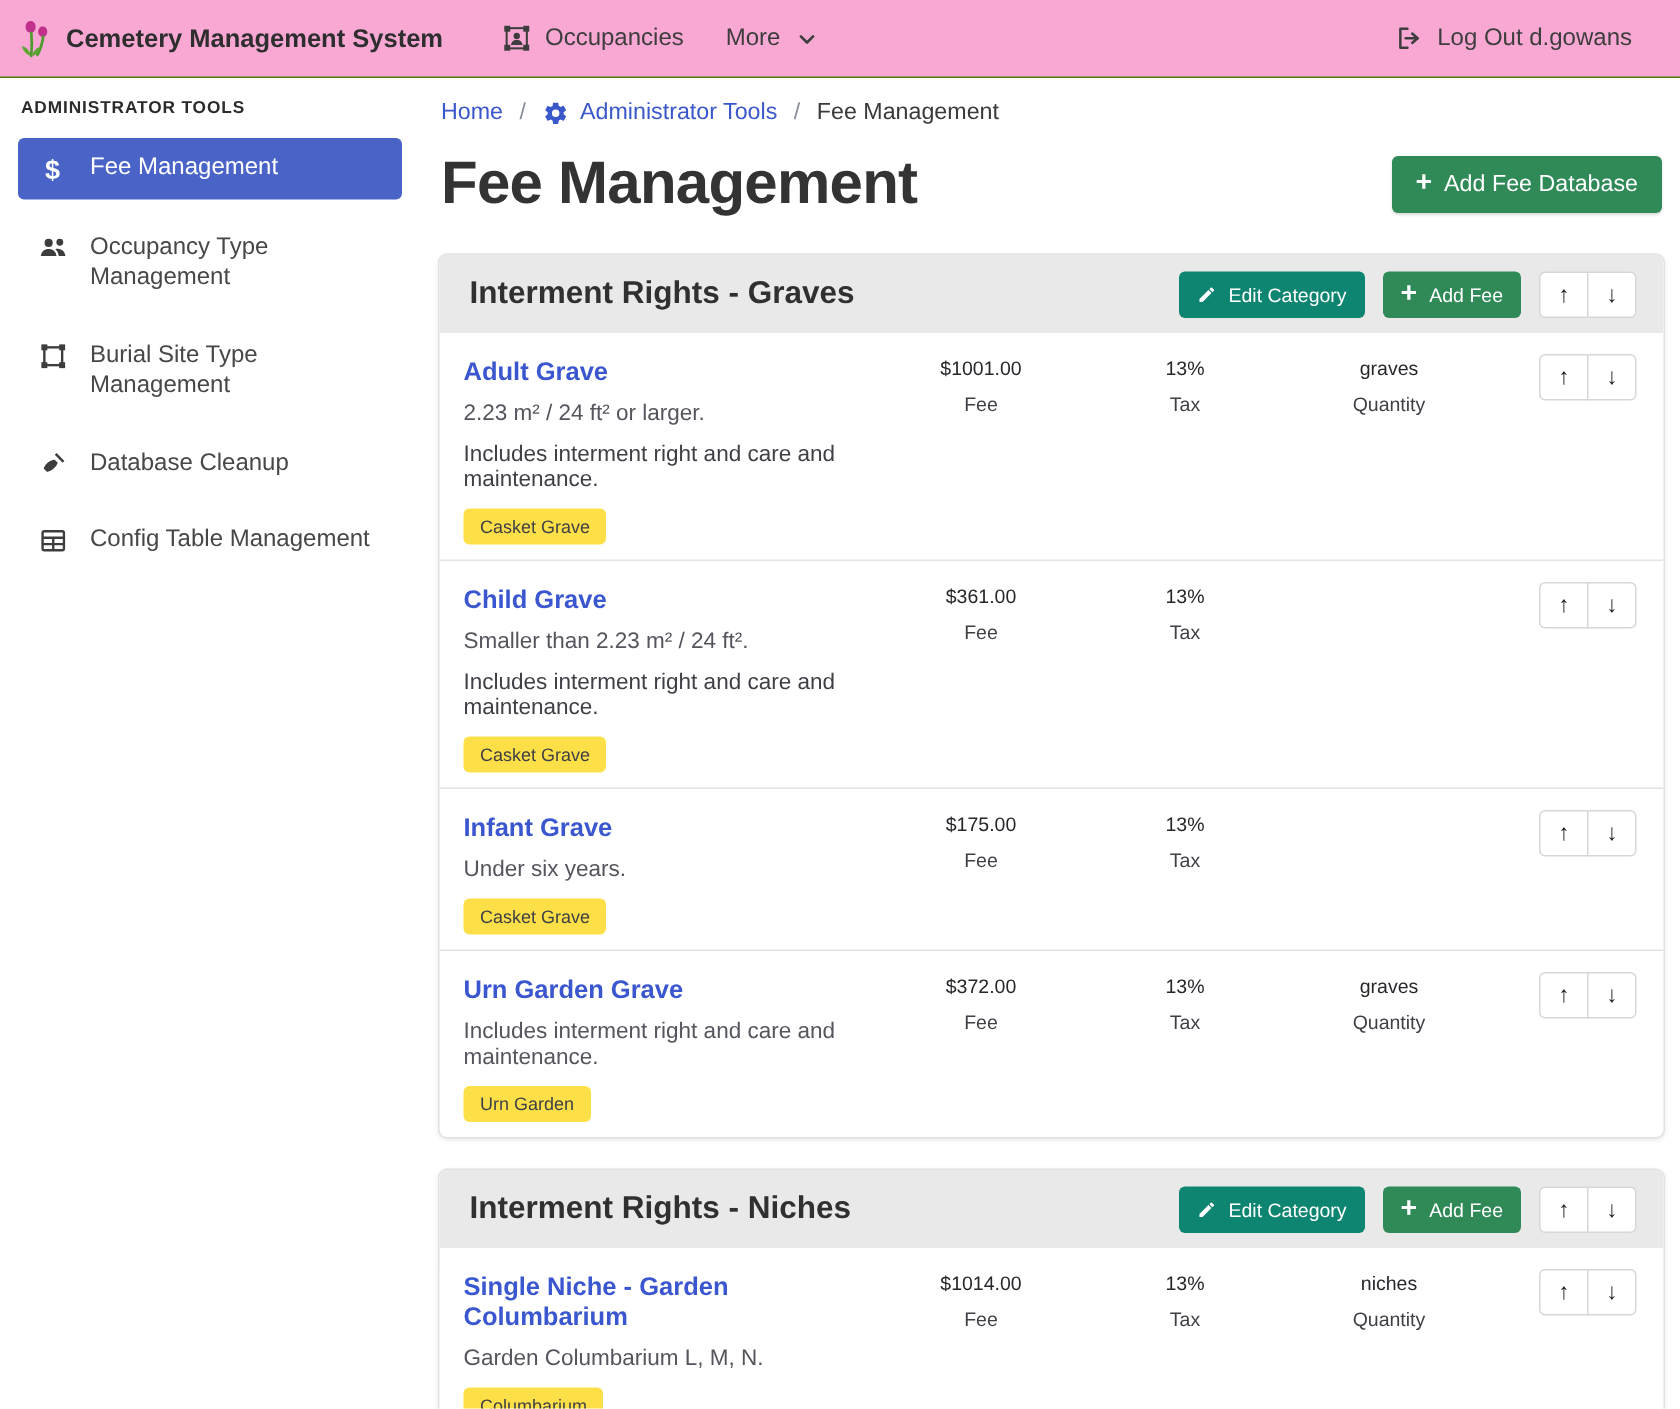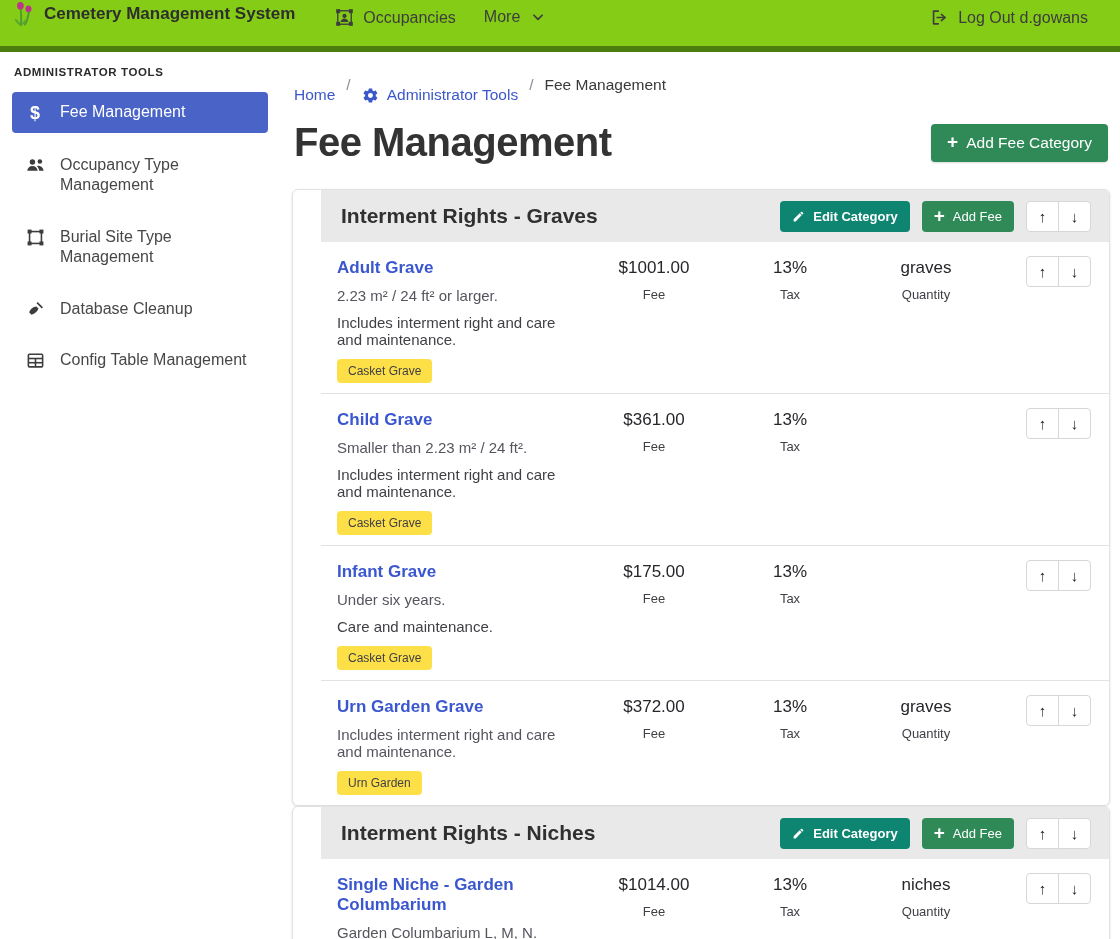--- a/index.html
+++ b/index.html
@@ -1,21 +1,21 @@
 <!DOCTYPE html>
 <html><head>
 <meta charset="utf-8">
 <style>
   * { margin:0; padding:0; box-sizing:border-box; }
   html,body { width:1120px; height:939px; overflow:hidden; background:#fff;
     font-family:"Liberation Sans", sans-serif; color:#2f2f33; }
 
   
-  .navbar { height:52px; background:#84cc16; border-bottom:6px solid #4d7c0f;
-    display:flex; align-items:flex-start; padding:0 18px 0 10px; }
+  .navbar { height:52px; background:#f9a8d4; border-bottom:1px solid #4d7c0f;
+    display:flex; align-items:center; padding:0 18px 0 10px; }
   .brand { display:flex; align-items:center; gap:8px; margin-right:26px; cursor:pointer; }
   .brand-name { font-size:17px; font-weight:700; color:#2e2e2e; }
   .nav-item { display:flex; align-items:center; gap:9px; padding:8px 14px;
     font-size:16px; color:#3d3d3d; cursor:pointer; white-space:nowrap; }
   .nav-right { margin-left:auto; }
   .nav-icon { display:inline-flex; }
   .chev { margin-left:2px; display:inline-flex; }
 
   
   .layout { display:flex; height:887px; }
@@ -26,64 +26,64 @@
     padding:9px 12px; border-radius:4px; font-size:16px; color:#474747;
     line-height:1.28; cursor:pointer; }
   .side-item .side-ic { flex:0 0 22px; display:flex; justify-content:center; margin-top:1px; }
   .side-item.active { background:#4a63c7; color:#fff; padding:10px 12px; }
   .side-label { max-width:200px; }
   .dollar { font-size:18px; font-weight:700; line-height:20px; }
 
   
   .main { flex:1; padding:12px 10px 0 12px; }
   .breadcrumb { display:flex; align-items:center; gap:11px; font-size:15.5px; margin:2px 0 0 2px; }
-  .crumb-link { color:#3b58cb; text-decoration:none; display:flex; align-items:center; gap:8px; cursor:pointer;margin-top:20px; }
+  .crumb-link { color:#3b58cb; text-decoration:none; display:flex; align-items:center; gap:8px; cursor:pointer; }
   .crumb-sep { color:#8a8f98; }
   .crumb-current { color:#3a3a3a; }
 
   .title-row { display:flex; align-items:center; justify-content:space-between; margin:16px 0 0 2px; }
   .page-title { font-size:40px; font-weight:700; color:#333; letter-spacing:-.5px; }
   .btn { display:inline-flex; align-items:center; justify-content:center; gap:8px;
     border:none; border-radius:4px; color:#fff; cursor:pointer;
     font-family:"Liberation Sans", sans-serif; }
   .btn-add-category { background:#2f8a58; height:38px; padding:0 16px; font-size:15.5px;
     box-shadow:0 1px 2px rgba(0,0,0,.15); margin-right:2px; }
   .plus { font-size:19px; font-weight:700; line-height:1; margin-top:-2px; }
 
   
   .cards { margin-top:24px; }
   .card { border:1px solid #e2e2e2; border-radius:6px; box-shadow:0 1px 3px rgba(0,0,0,.10);
-    background:#fff; overflow:hidden;padding-left:28px; }
+    margin-bottom:20px; background:#fff; overflow:hidden; }
   .card-header { background:#e9e9e9; height:52px; display:flex; align-items:center;
     justify-content:space-between; padding:0 18px 0 20px; }
   .card-title { font-size:21px; font-weight:700; color:#303030; }
   .header-actions { display:flex; align-items:center; gap:12px; }
   .btn-sm { height:31px; padding:0 12px; font-size:13px; }
-  .btn-teal { background:#0e8571;font-weight:bold; }
+  .btn-teal { background:#0e8571; }
   .btn-green { background:#2f8a58; }
   .btn-group { display:inline-flex; }
   .btn-arrow { width:33px; height:31px; background:#fff; border:1px solid #d7d7d7;
     color:#1f1f1f; font-size:15px; display:inline-flex; align-items:center;
     justify-content:center; cursor:pointer; padding:0; }
   .btn-group .btn-arrow:first-child { border-radius:4px 0 0 4px; }
   .btn-group .btn-arrow:last-child { border-radius:0 4px 4px 0; margin-left:-1px; }
 
   
   .fee-row { display:flex; align-items:flex-start; padding:14px 18px 10px 16px;
     border-bottom:1px solid #dfe3e6;gap:32px; }
   .card .fee-row:last-child { border-bottom:none; }
   .fee-main { flex:1; min-width:0; padding-top:2px; }
   .fee-name { display:inline-block; font-size:17px; font-weight:700; color:#3b57cf;
     text-decoration:none; cursor:pointer; margin-bottom:9px; }
   .fee-line1 { font-size:15px; color:#55555e; margin-bottom:10px; }
   .fee-line2 { font-size:15px; color:#3f3f46; margin-bottom:10px; }
   .badge { display:inline-block; background:#fde047; color:#3f3f46; font-size:12px;
     padding:5px 11px; border-radius:4px; margin-top:1px; }
   .col { width:104px; flex:0 0 104px; text-align:center; padding-top:2px; }
-  .col .val { font-size:17px; color:#26262b; margin-bottom:9px; }
+  .col .val { font-size:13px; color:#26262b; margin-bottom:9px; }
   .col .sub { font-size:13px; color:#3f3f46; }
   .row-arrows { margin-left:16px; }
 </style>
 </head>
 <body>
 
 <div class="navbar">
   <div class="brand">
     <span class="nav-icon">
       <svg width="26" height="28" viewBox="0 0 24 26">
@@ -213,21 +213,21 @@
         <span>Administrator Tools</span>
       </a>
       <span class="crumb-sep">/</span>
       <span class="crumb-current">Fee Management</span>
     </div>
 
     <div class="title-row">
       <h1 class="page-title">Fee Management</h1>
       <button class="btn btn-add-category">
         <span class="plus">+</span>
-        <span>Add Fee Category</span>
+        <span>Add Fee Database</span>
       </button>
     </div>
 
     <div class="cards">
   <section class="card">
     <header class="card-header">
       <h2 class="card-title">Interment Rights - Graves</h2>
       <div class="header-actions">
         <button class="btn btn-sm btn-teal">
           <span style="display:inline-flex;">
@@ -295,21 +295,20 @@
     <span class="btn-group row-arrows">
       <button class="btn-arrow">↑</button>
       <button class="btn-arrow">↓</button>
     </span>
   </div>
 
   <div class="fee-row">
     <div class="fee-main">
       <a class="fee-name">Infant Grave</a>
       <div class="fee-line1">Under six years.</div>
-      <div class="fee-line2">Care and maintenance.</div>
       <span class="badge">Casket Grave</span>
     </div>
     <div class="col">
       <div class="val">$175.00</div>
       <div class="sub">Fee</div>
     </div>
     <div class="col">
       <div class="val">13%</div>
       <div class="sub">Tax</div>
     </div>

